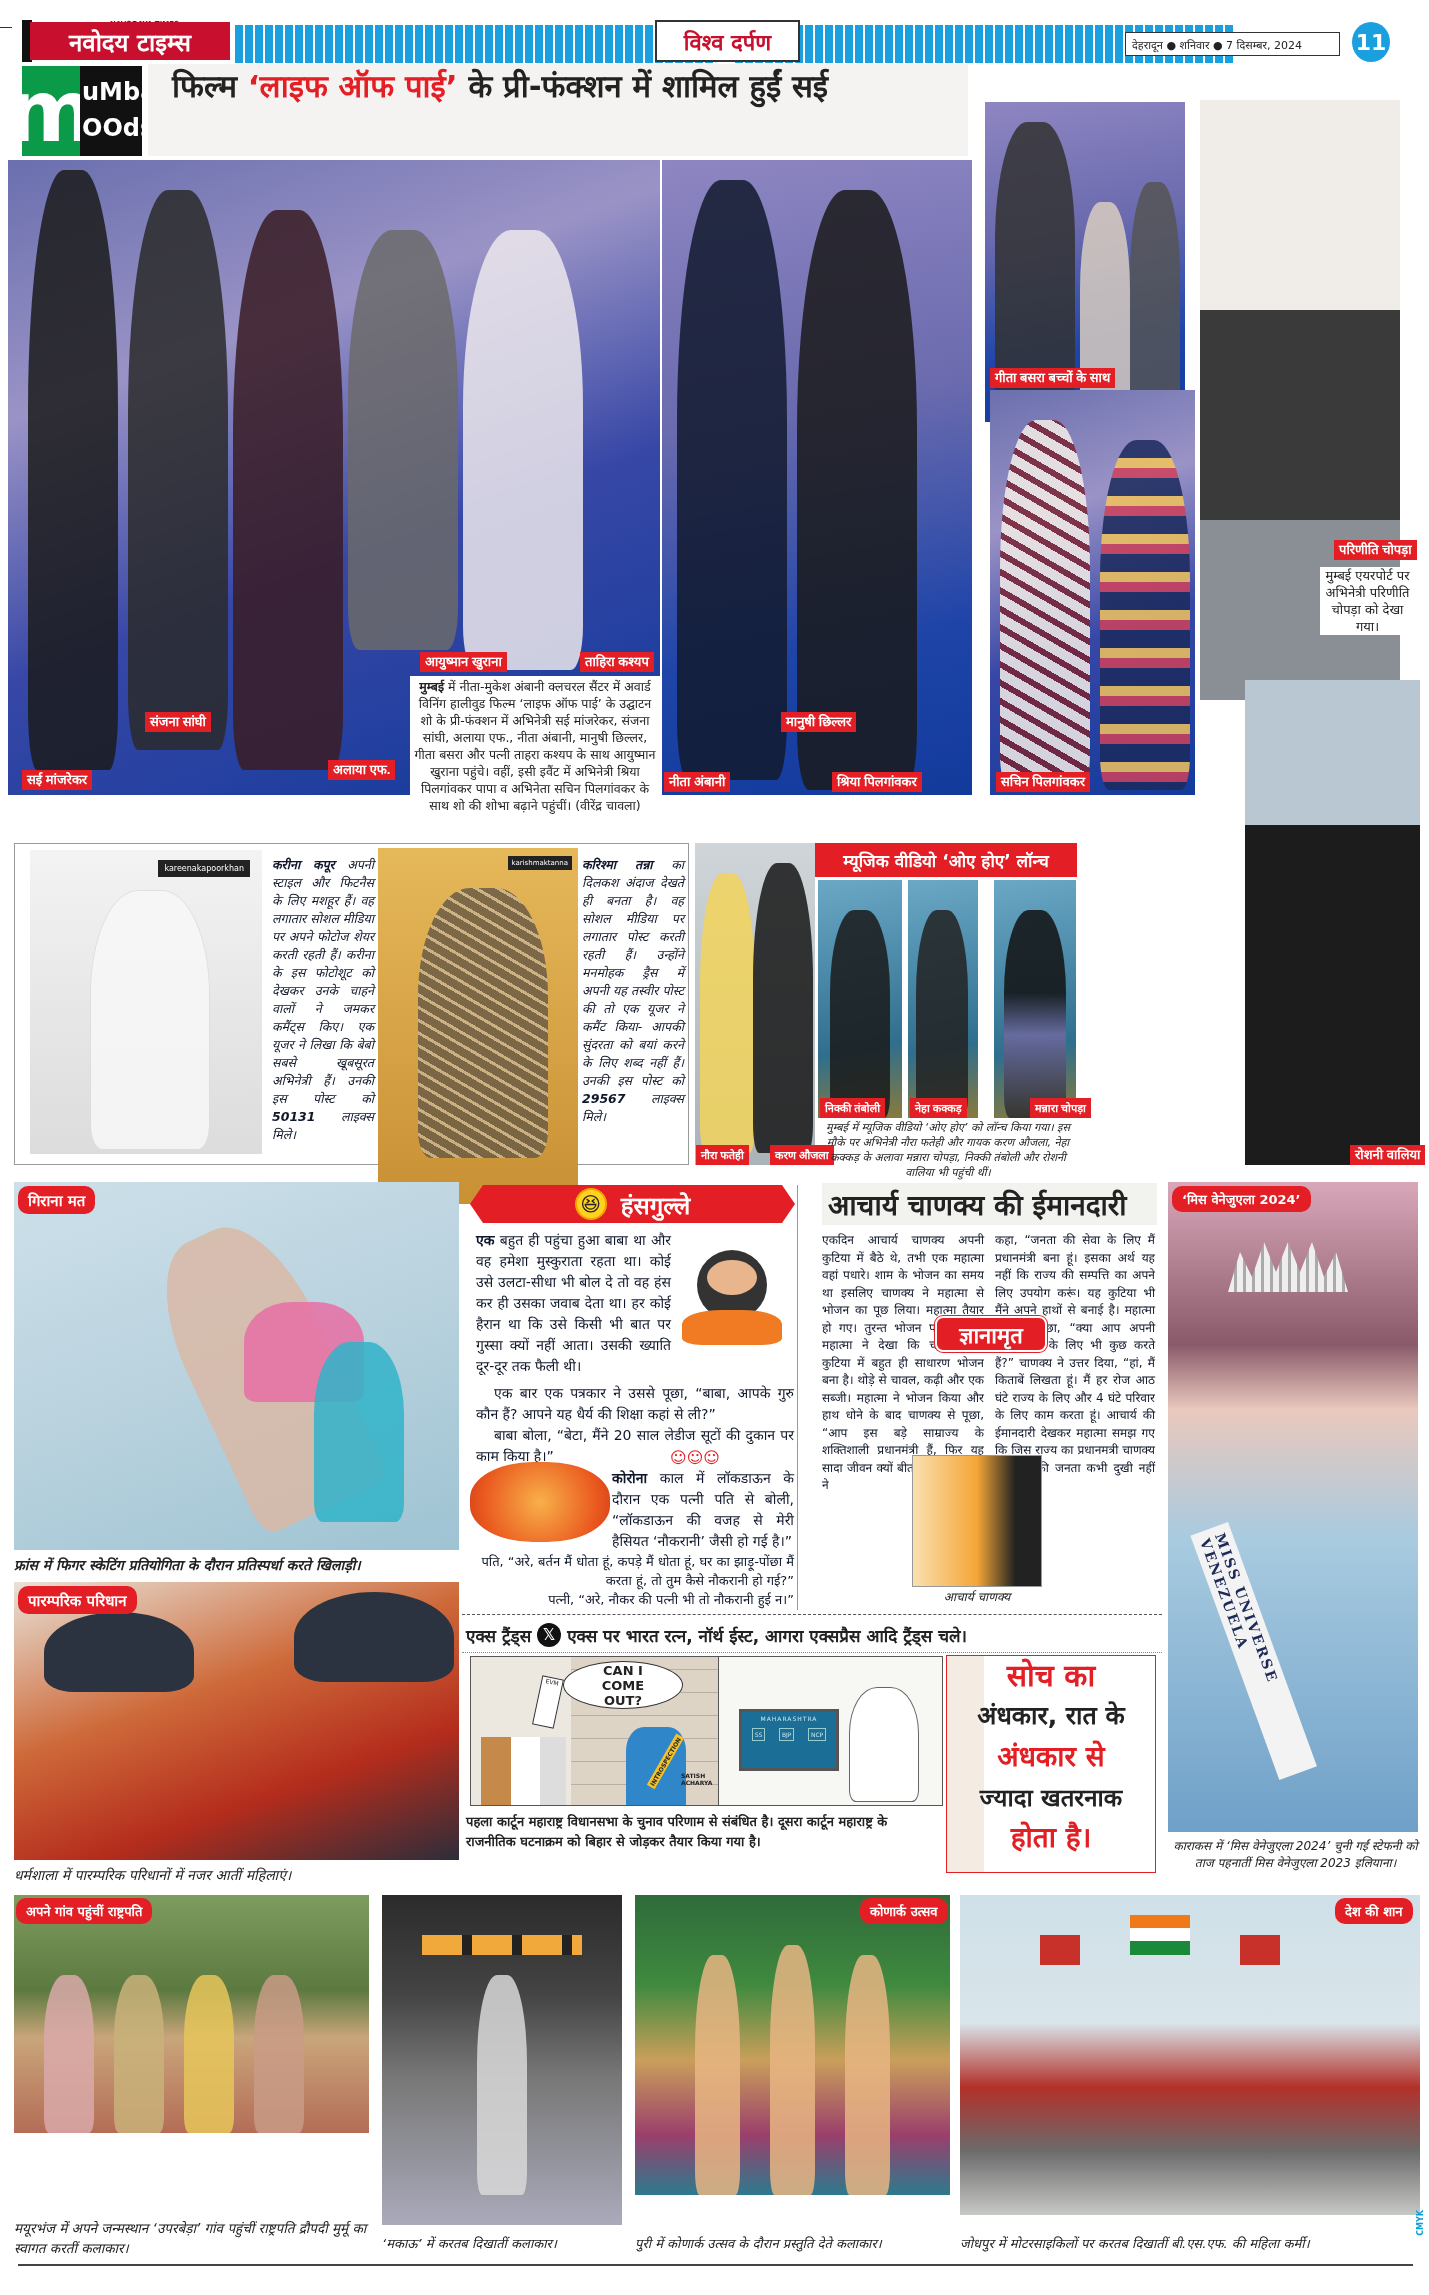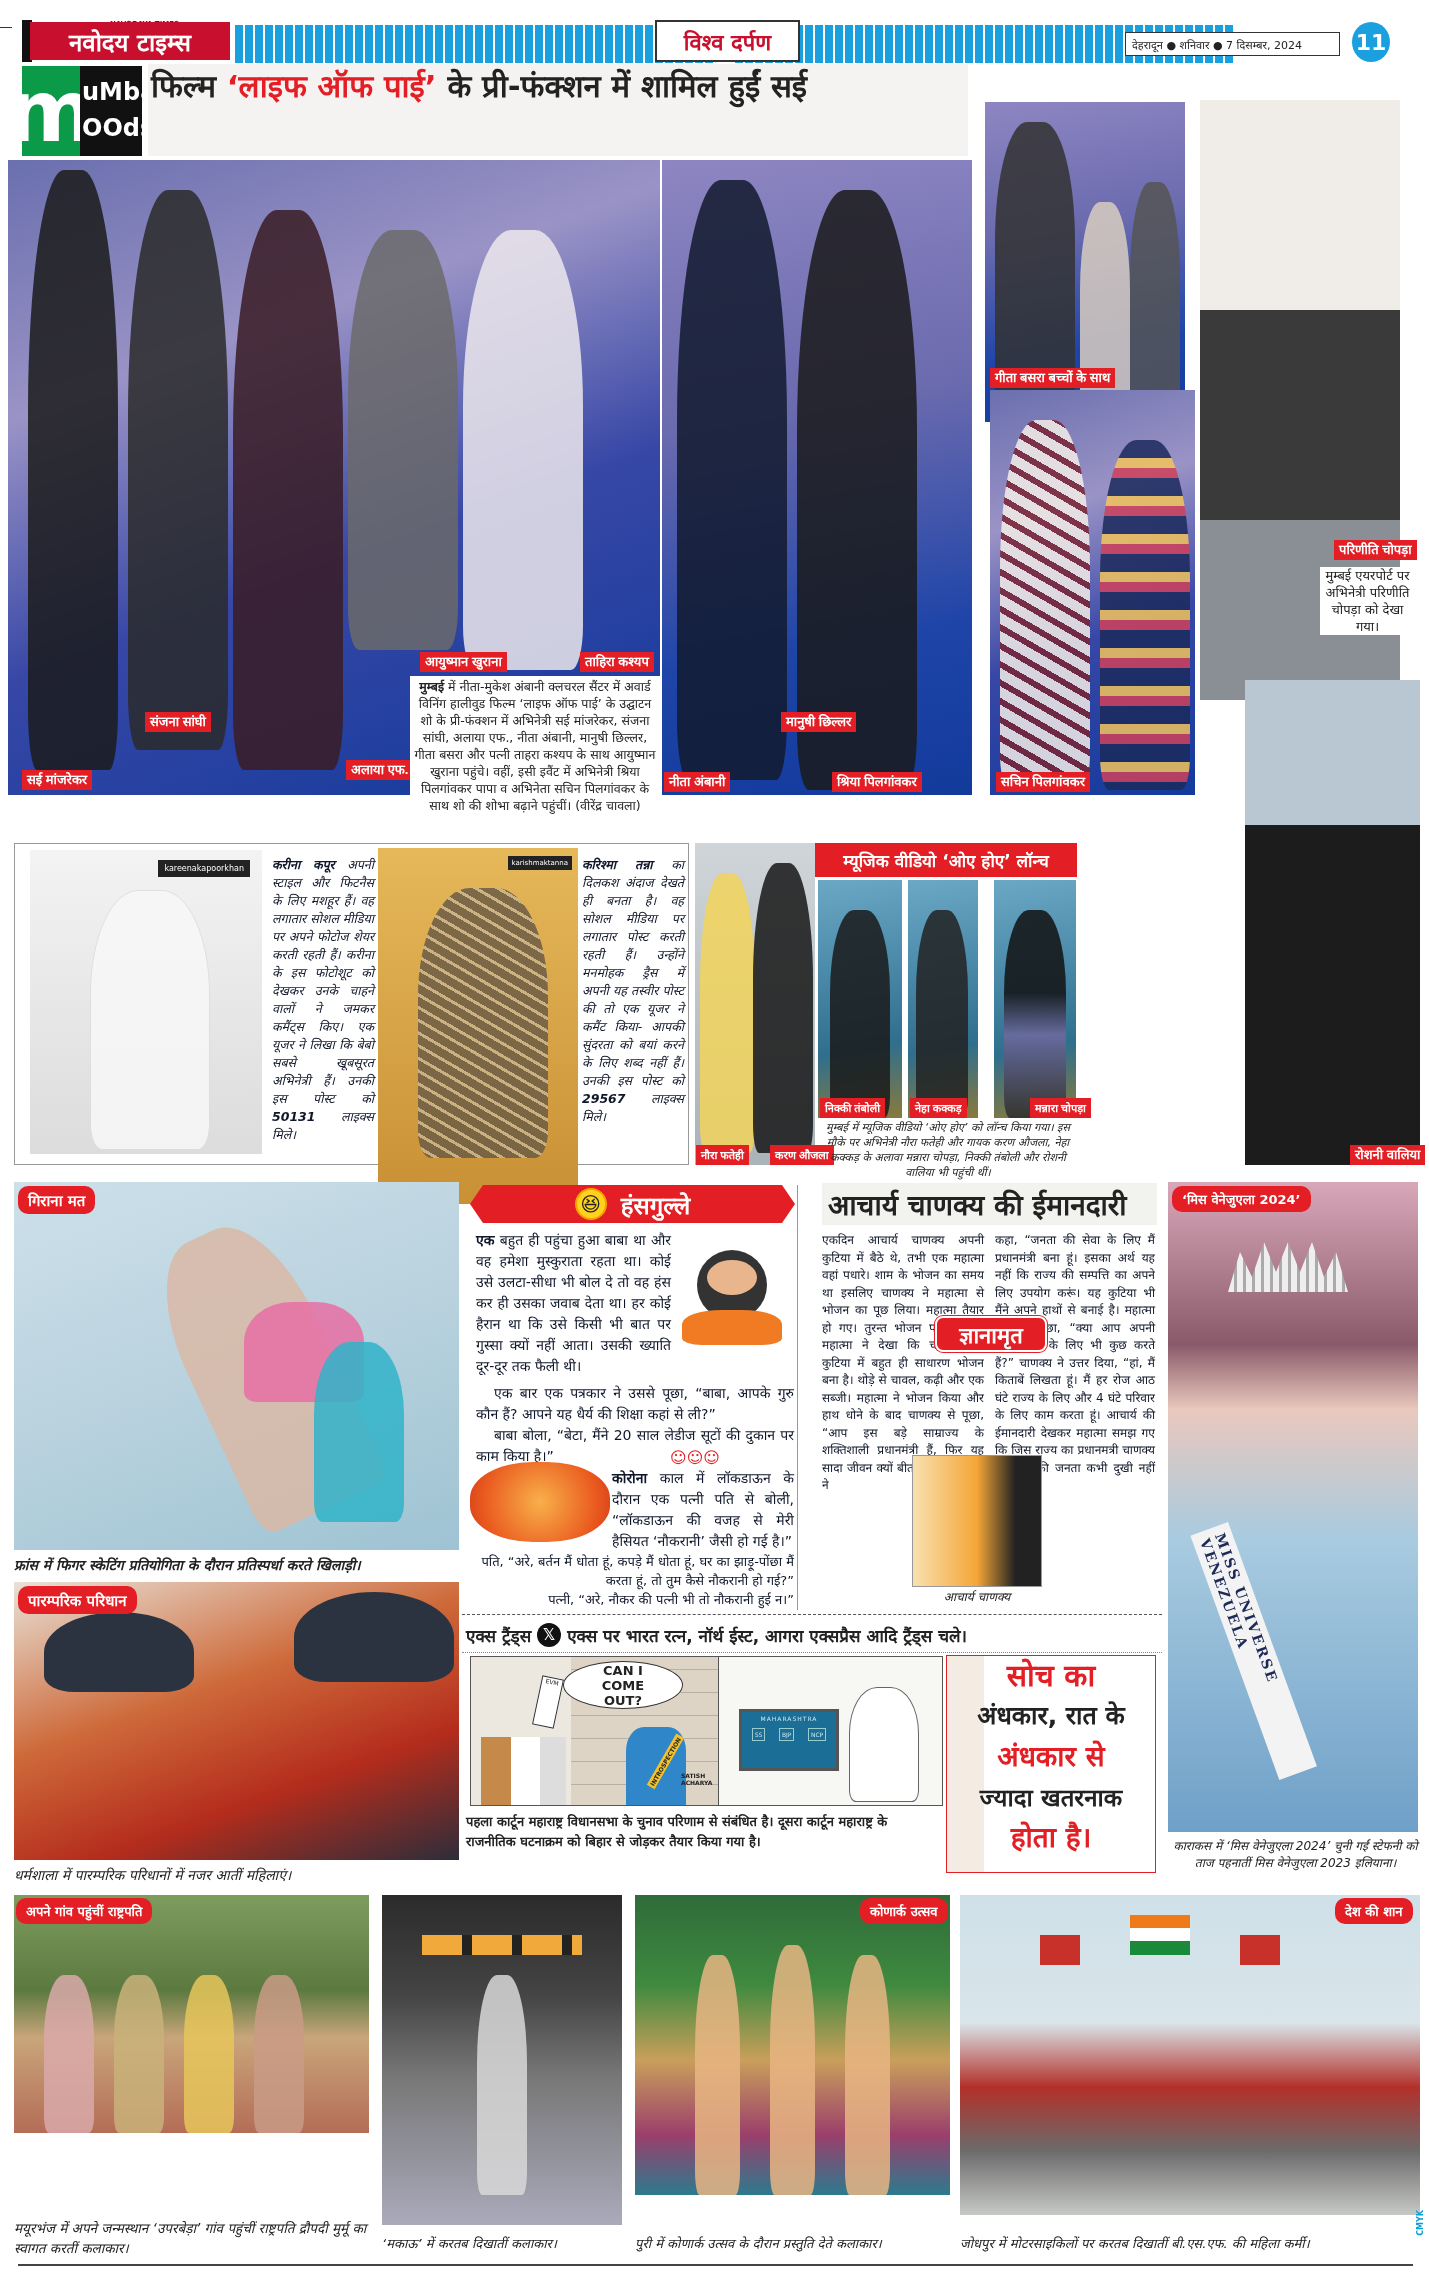--- a/index.html
+++ b/index.html
@@ -13,21 +13,21 @@
   .bodytext{font-size:14px;line-height:20px;color:#0f172a;text-align:justify}
   .stripes{left:235px;top:25px;width:1000px;height:38px;background:repeating-linear-gradient(90deg,#1aa0df 0 8px,#fff 8px 10px)}
   .logo{left:30px;top:22px;width:200px;height:38px;background:#c8102e;color:#fff;font-weight:bold;font-size:24px;display:flex;align-items:center;justify-content:center}
   .logo-small{left:110px;top:20px;font-size:7px;font-weight:bold;color:#333}
   .section-tab{left:655px;top:20px;width:145px;height:42px;background:#fff;border:2px solid #333;color:#c8102e;font-weight:bold;font-size:22px;display:flex;align-items:center;justify-content:center}
   .section-tab:after{content:"";position:absolute;left:58px;bottom:-14px;border-left:10px solid transparent;border-right:10px solid transparent;border-top:12px solid #fff}
   .dateline{left:1125px;top:32px;width:215px;height:24px;background:#fff;border:1px solid #333;font-size:11px;display:flex;align-items:center;padding-left:6px}
   .pageno{left:1352px;top:22px;width:38px;height:40px;background:#1aa0df;border-radius:50%;color:#fff;font-size:22px;font-weight:bold;display:flex;align-items:center;justify-content:center}
   .mumbai-g{left:22px;top:66px;width:58px;height:90px;background:#0a9a48;color:#fff;font-size:86px;font-weight:bold;display:flex;align-items:center;justify-content:center;line-height:1}
   .mumbai-b{left:80px;top:66px;width:62px;height:90px;background:#111;color:#fff;font-weight:bold;font-size:24px;line-height:36px;padding:8px 2px;text-align:center}
-  .headline{left:148px;top:64px;width:820px;height:92px;background:#f4f3f1;font-size:31px;font-weight:bold;line-height:44px;color:#222;padding-left:3px}
+  .headline{left:148px;top:64px;width:820px;height:92px;background:#f4f3f1;font-size:31px;font-weight:bold;line-height:44px;color:#222;padding-left:24px}
   .headline .red{color:#e31e24}
   
   .bg-event{background:linear-gradient(160deg,#6a6fae 0%,#9a93c6 30%,#3747a6 60%,#123a9b 100%)}
   .bg-event2{background:linear-gradient(170deg,#8e86c2 0%,#6a6aae 40%,#1e44a8 75%,#123a9b 100%)}
   .bg-light{background:linear-gradient(180deg,#f3f3f3,#dcdcdc)}
   .bg-teal{background:linear-gradient(170deg,#6aa8c6,#2f6f8d 70%,#8a7a3a)}
   .box{border:1px solid #999}
   .figure{position:absolute;border-radius:40% 40% 10% 10%;opacity:.85}
 </style>
 </head>
@@ -53,21 +53,21 @@
 
 <div class="abs photo bg-event" style="left:8px;top:160px;width:652px;height:635px">
   <div class="figure" style="left:20px;top:10px;width:90px;height:600px;background:#1b1b1b"></div>
   <div class="figure" style="left:120px;top:30px;width:100px;height:560px;background:#2a2a2a"></div>
   <div class="figure" style="left:225px;top:50px;width:110px;height:560px;background:#3a1c24"></div>
   <div class="figure" style="left:340px;top:70px;width:110px;height:420px;background:#6b6a6a"></div>
   <div class="figure" style="left:455px;top:70px;width:120px;height:440px;background:#ece8ec"></div>
 </div>
 <div class="abs redlabel" style="left:22px;top:770px">सई मांजरेकर</div>
 <div class="abs redlabel" style="left:145px;top:712px">संजना सांघी</div>
-<div class="abs redlabel" style="left:346px;top:760px">अलाया एफ.</div>
+<div class="abs redlabel" style="left:328px;top:760px">अलाया एफ.</div>
 <div class="abs redlabel" style="left:420px;top:652px">आयुष्मान खुराना</div>
 <div class="abs redlabel" style="left:580px;top:652px">ताहिरा कश्यप</div>
 
 <div class="abs caption" style="left:410px;top:676px;width:250px;text-align:center;background:#fff;padding:2px 4px;font-size:12.5px;line-height:17px">
   <b>मुम्बई</b><span> में नीता-मुकेश अंबानी क्लचरल सैंटर में अवार्ड विनिंग हालीवुड फिल्म ‘लाइफ ऑफ पाई’ के उद्घाटन शो के प्री-फंक्शन में अभिनेत्री सई मांजरेकर, संजना सांघी, अलाया एफ., नीता अंबानी, मानुषी छिल्लर, गीता बसरा और पत्नी ताहरा कश्यप के साथ आयुष्मान खुराना पहुंचे। वहीं, इसी इवैंट में अभिनेत्री श्रिया पिलगांवकर पापा व अभिनेता सचिन पिलगांवकर के साथ शो की शोभा बढ़ाने पहुंचीं। (वीरेंद्र चावला)</span>
 </div>
 
 <div class="abs photo bg-event2" style="left:662px;top:160px;width:310px;height:635px">
   <div class="figure" style="left:15px;top:20px;width:110px;height:600px;background:#121a2e"></div>
   <div class="figure" style="left:135px;top:30px;width:120px;height:600px;background:#1a1a1a"></div>

